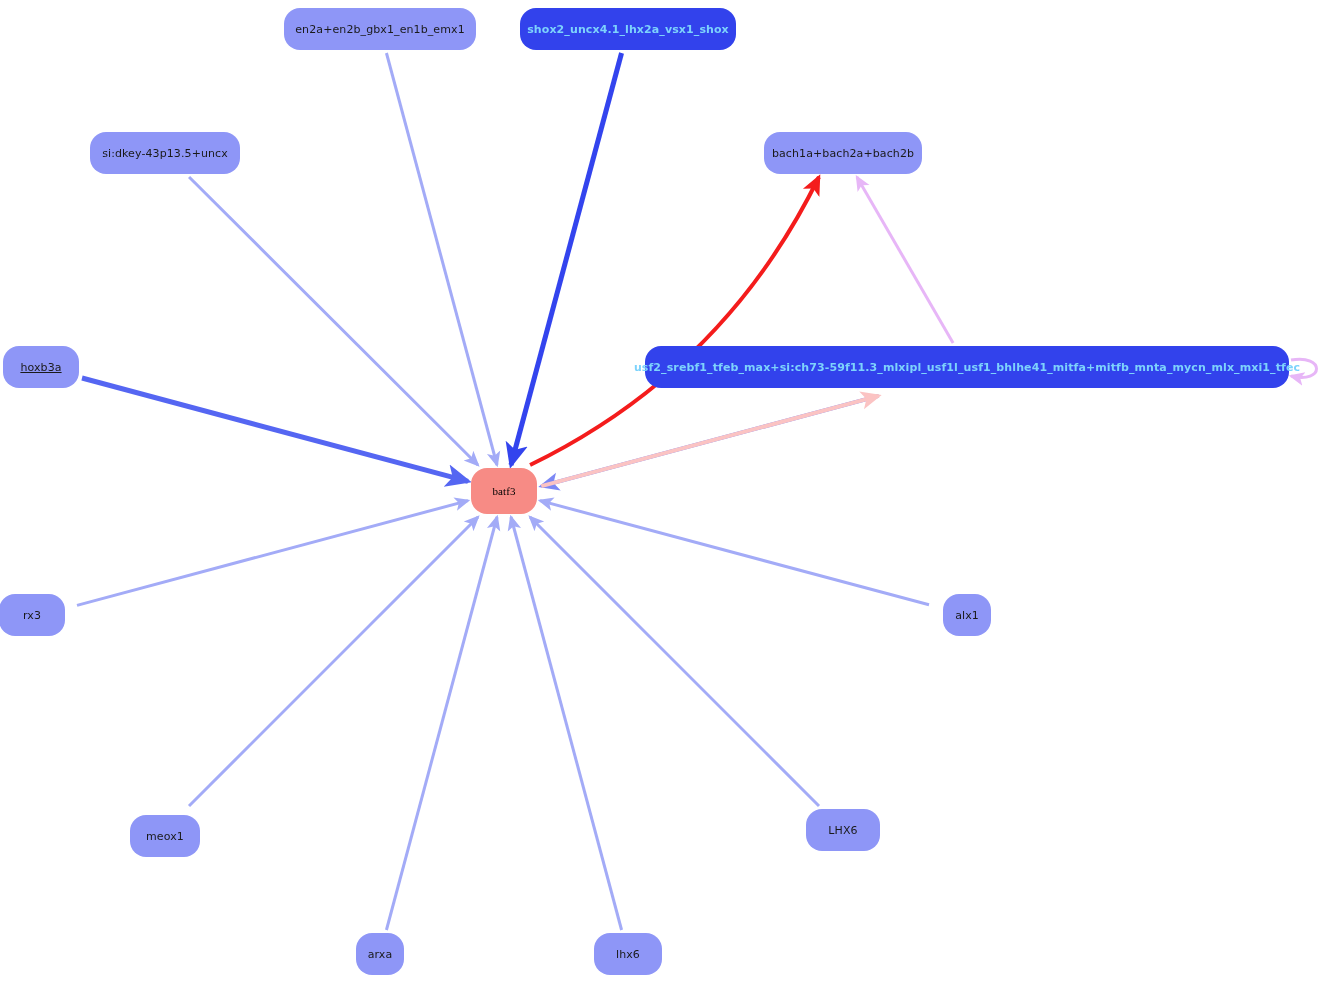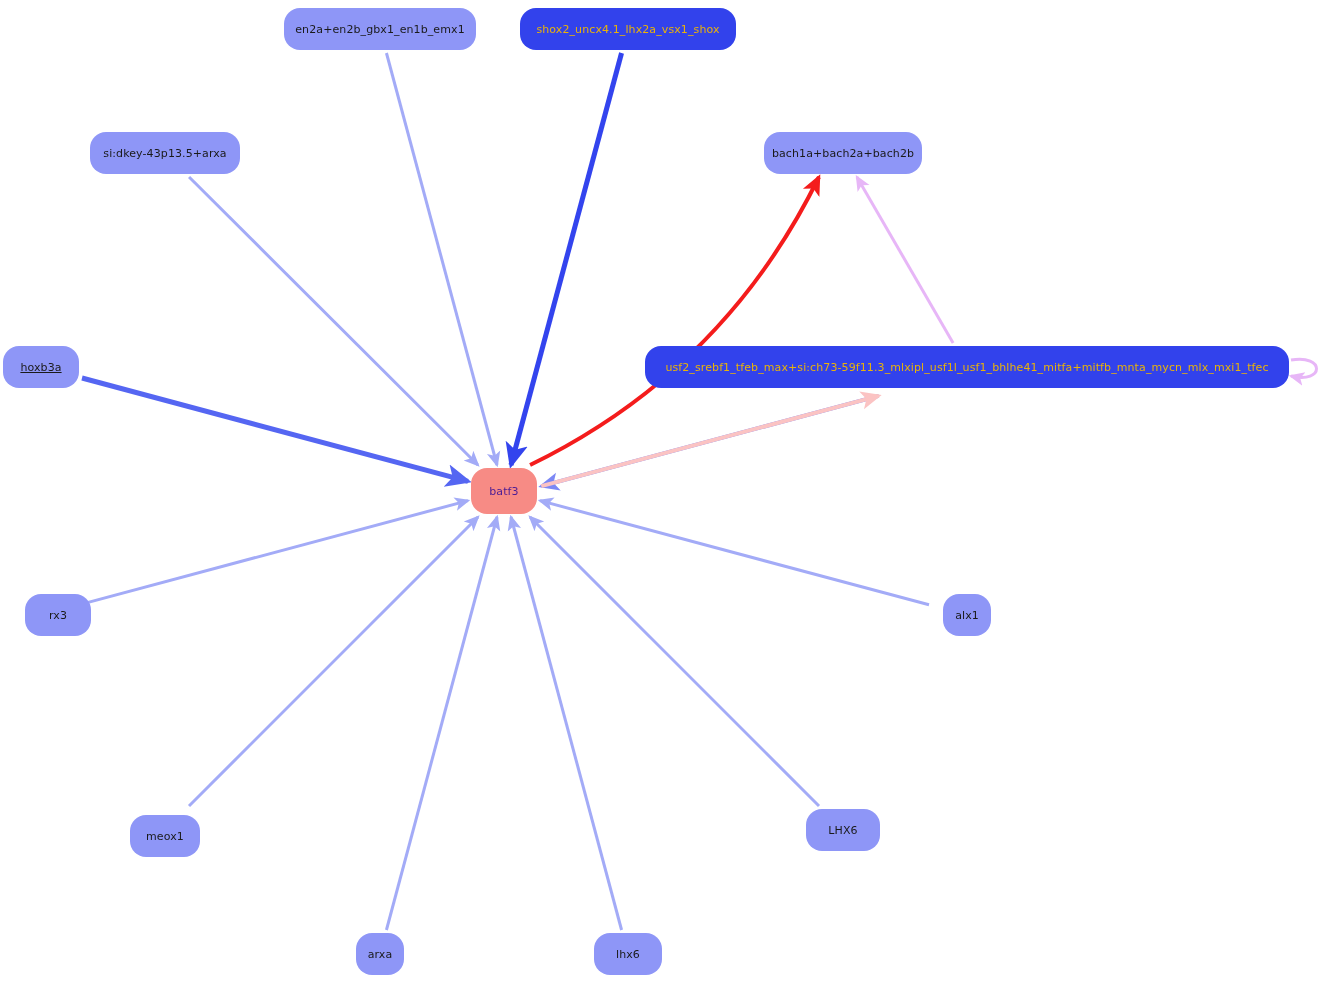--- a/index.html
+++ b/index.html
@@ -38,25 +38,27 @@
     letter-spacing: 0.1px;
     transform: translate(-50%, -50%);
     padding: 0 14px;
   }
   .node.light {
     background: #8e96f7;
     color: #1a1a1a;
   }
   .node.strong {
     background: #3242ec;
-    color: #eab308;
+    color: #7dd3fc;
+    font-weight: bold;
   }
   .node.target {
     background: #f78b85;
-    color: #4c1d95;
+    color: #000000;
+    font-family: Liberation Serif, serif;
   }
 </style>
 </head>
 <body>
 
 <div id="canvas">
   <svg id="edge-layer" viewBox="0 0 1320 984" xmlns="http://www.w3.org/2000/svg">
       <defs>
         <marker id="arrow-0" viewBox="0 0 10 10" refX="8.5" refY="5" markerWidth="5.2" markerHeight="5.2" orient="auto-start-reverse" markerUnits="strokeWidth">
           <path d="M 0 0.6 L 10 5 L 0 9.4 L 2.4 5 Z" fill="#a3abf7"></path>
@@ -97,35 +99,35 @@
       <path d="M 1291 360 C 1325 354 1325 384 1291 376" fill="none" stroke="#e7b6f7" stroke-width="3" stroke-linecap="butt" marker-end="url(#arrow-13)"></path>
     </svg>
   <div id="node-layer">
       <div class="node light" style="left: 380px; top: 29px; width: 192px; height: 42px;">
         <span>en2a+en2b_gbx1_en1b_emx1</span>
       </div>
       <div class="node strong" style="left: 628px; top: 29px; width: 216px; height: 42px;">
         <span>shox2_uncx4.1_lhx2a_vsx1_shox</span>
       </div>
       <div class="node light" style="left: 165px; top: 153px; width: 150px; height: 42px;">
-        <span>si:dkey-43p13.5+arxa</span>
+        <span>si:dkey-43p13.5+uncx</span>
       </div>
       <div class="node light" style="left: 843px; top: 153px; width: 158px; height: 42px;">
         <span>bach1a+bach2a+bach2b</span>
       </div>
       <div class="node strong" style="left: 967px; top: 367px; width: 644px; height: 42px;">
         <span>usf2_srebf1_tfeb_max+si:ch73-59f11.3_mlxipl_usf1l_usf1_bhlhe41_mitfa+mitfb_mnta_mycn_mlx_mxi1_tfec</span>
       </div>
       <div class="node light" style="left: 41px; top: 367px; width: 76px; height: 42px; text-decoration: underline;">
         <span>hoxb3a</span>
       </div>
       <div class="node target" style="left: 504px; top: 491px; width: 66px; height: 46px;">
         <span>batf3</span>
       </div>
-      <div class="node light" style="left: 58px; top: 615px; width: 66px; height: 42px;">
+      <div class="node light" style="left: 32px; top: 615px; width: 66px; height: 42px;">
         <span>rx3</span>
       </div>
       <div class="node light" style="left: 967px; top: 615px; width: 48px; height: 42px;">
         <span>alx1</span>
       </div>
       <div class="node light" style="left: 165px; top: 836px; width: 70px; height: 42px;">
         <span>meox1</span>
       </div>
       <div class="node light" style="left: 843px; top: 830px; width: 74px; height: 42px;">
         <span>LHX6</span>

